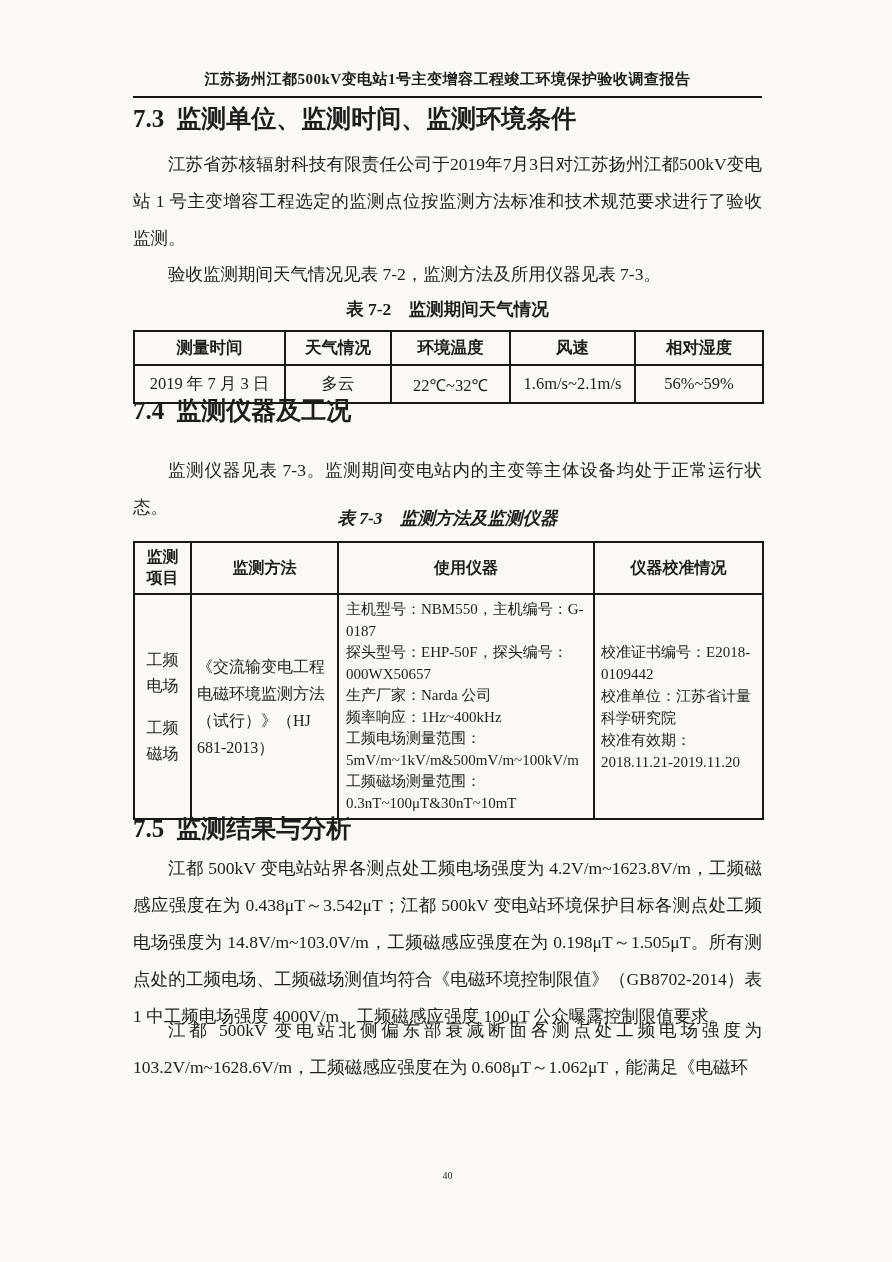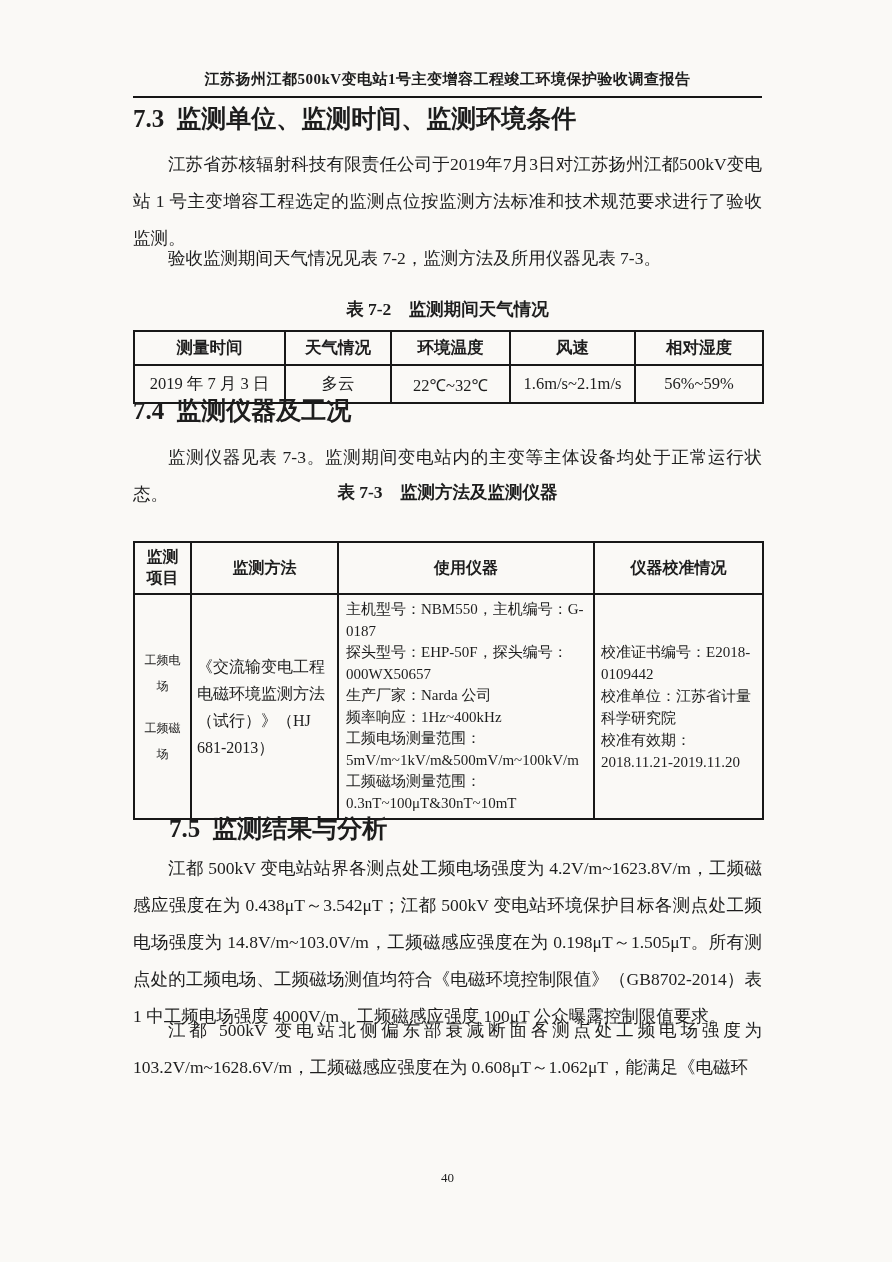--- a/index.html
+++ b/index.html
@@ -21,68 +21,68 @@
   .header-rule { top: 96px; height: 2px; background: #161616; }
 
   
   .sec-heading {
     font-weight: bold; font-size: 25px; line-height: 30px;
     white-space: nowrap;
   }
   .sec-heading .sec-no { margin-right: 12px; }
   .h73 { top: 104px; }
   .h74 { top: 396px; }
-  .h75 { top: 814px; margin-left: 36px; }
+  .h75 { top: 814px; }
 
   
   .para {
     font-size: 17.5px; line-height: 37px;
     text-align: justify; text-align-last: left;
     text-indent: 2em;
   }
   .p731 { top: 146px; }
-  .p732 { top: 240px; }
-  .p741 { top: 439px; }
+  .p732 { top: 256px; }
+  .p741 { top: 452px; }
   .p751 { top: 850px; }
   .p752 { top: 1012px; }
 
   
   .tbl-caption {
     text-align: center; font-weight: bold; font-size: 17.5px;
   }
   .cap72 { top: 297px; }
-  .cap73 { top: 480px; }
+  .cap73 { top: 506px; font-style: italic; }
   .tbl-caption .cap-text { margin-left: 1em; }
 
   
   table {
     border-collapse: collapse;
     table-layout: fixed;
     width: 629px;
   }
   td, th { border: 2px solid #181818; }
 
   .weather-table { top: 330px; font-size: 16.5px; }
   .weather-table th { height: 32px; font-weight: bold; text-align: center; padding: 0 4px; }
   .weather-table td { height: 36px; text-align: center; padding: 0 8px; font-weight: normal; }
 
   .method-table { top: 541px; font-size: 15px; }
   .method-table th {
     height: 50px; font-weight: bold; text-align: center;
     font-size: 16px; padding: 0 4px; vertical-align: middle;
   }
   .method-table td { vertical-align: middle; }
-  .cell-items { text-align: center; font-size: 12px; line-height: 26px; padding: 16px 5px; }
+  .cell-items { text-align: center; font-size: 16px; line-height: 26px; padding: 16px 5px; }
   .cell-items .item-group + .item-group { margin-top: 16px; }
   .cell-method { font-size: 16px; line-height: 27px; padding: 0 5px; text-align: left; }
   .cell-instrument { font-size: 15px; line-height: 21.5px; padding: 4px 7px; text-align: left; vertical-align: middle; }
   .cell-calibration { font-size: 15px; line-height: 22px; padding: 0 6px; text-align: left; }
 
   
-  .page-number { top: 1170px; text-align: center; font-size: 13px; }
+  .page-number { top: 1170px; text-align: center; font-size: 10px; }
 </style>
 </head>
 <body>
 
 <div class="abs report-header">江苏扬州江都500kV变电站1号主变增容工程竣工环境保护验收调查报告</div>
 <div class="abs header-rule"></div>
 
 <div class="abs sec-heading h73">
   <span class="sec-no">7.3</span><span>监测单位、监测时间、监测环境条件</span>
 </div>

